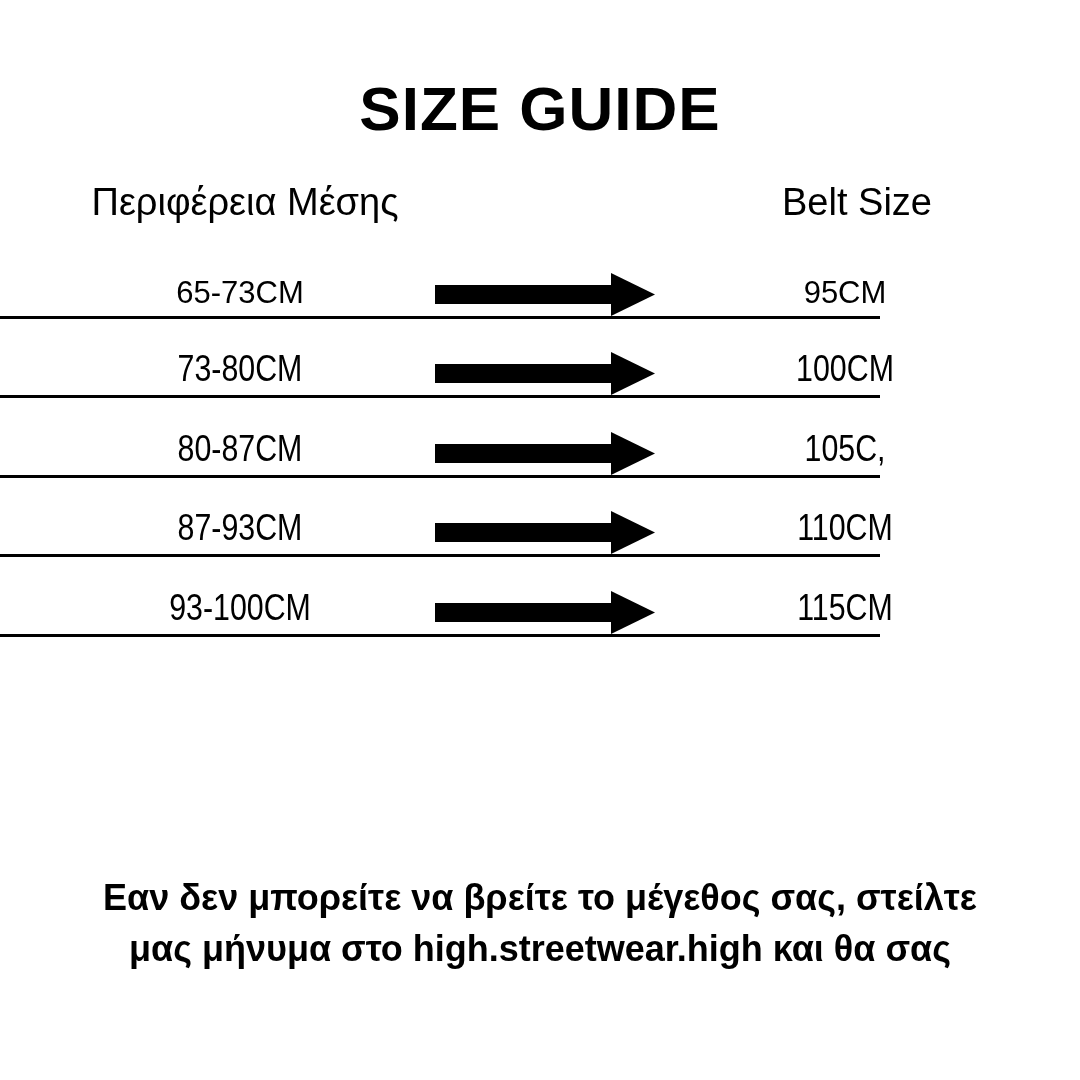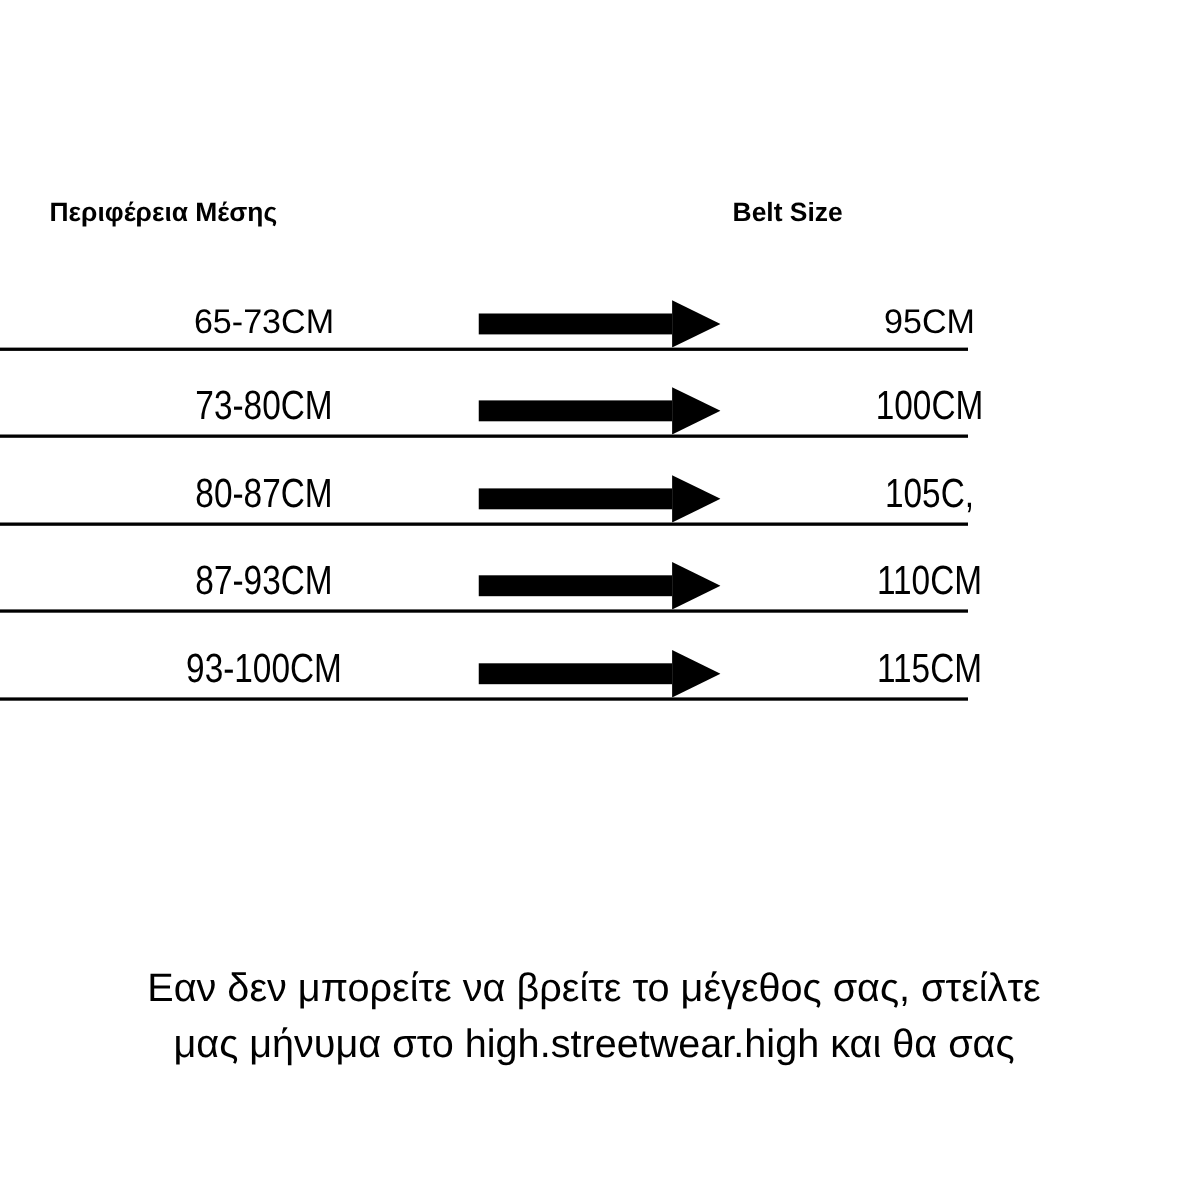--- a/index.html
+++ b/index.html
@@ -27,26 +27,27 @@
     font-size: 62px;
     font-weight: 800;
     letter-spacing: 1px;
     line-height: 1;
   }
 
   
   .col-header {
     position: absolute;
     top: 180px;
-    font-weight: 700;
-    font-size: 24px;
+    font-weight: 400;
+    font-size: 38px;
+    text-align: center;
     line-height: 1.2;
   }
   .col-header.left  { left: 45px;  width: 400px; }
-  .col-header.right { left: 666px; width: 310px; }
+  .col-header.right { left: 702px; width: 310px; }
 
   
   .size-table {
     position: absolute;
     top: 239px;
     left: 0;
     width: 1080px;
   }
   .size-row {
     position: relative;
@@ -83,29 +84,30 @@
   .arrow-wrap svg { display: block; }
 
   
   .footer-note {
     position: absolute;
     top: 872px;
     left: 0;
     width: 1080px;
     text-align: center;
     font-size: 36px;
-    font-weight: 400;
+    font-weight: 700;
     line-height: 51px;
   }
 </style>
 </head>
 <body>
 
 <div class="canvas">
 
+  <h1 class="title">SIZE GUIDE</h1>
 
   <div class="col-header left">Περιφέρεια Μέσης</div>
 
   <div class="col-header right">Belt Size</div>
 
   <div class="size-table">
 
     <div class="size-row">
       <span class="cell waist">65-73CM</span>
       <span class="arrow-wrap">

